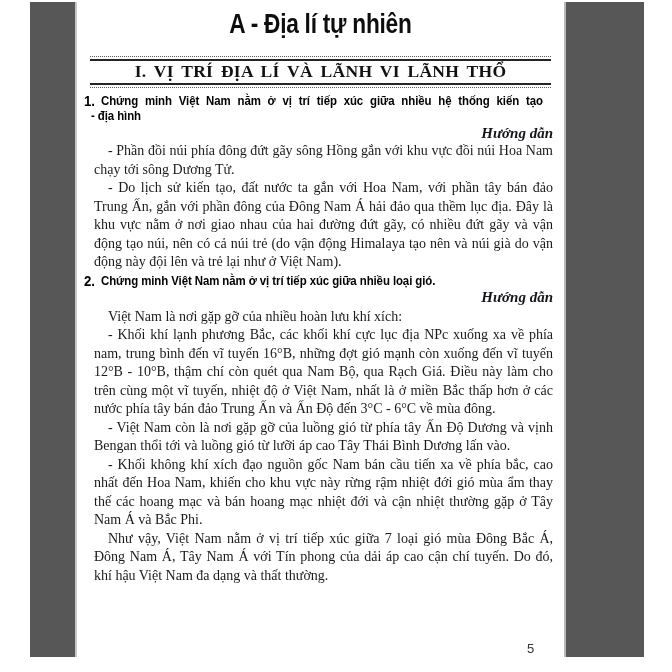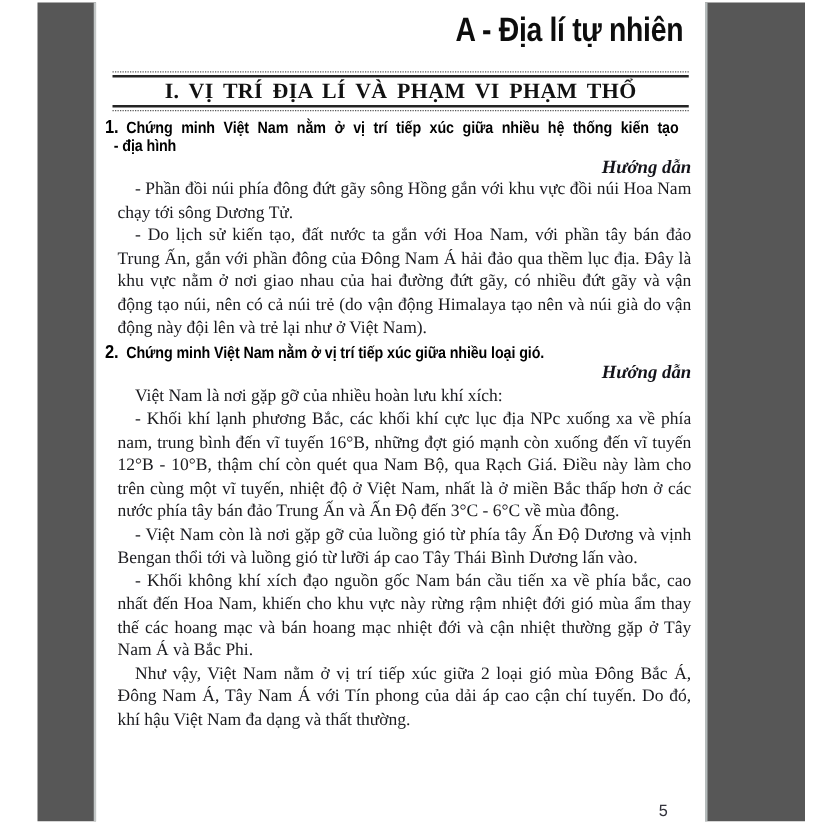--- a/index.html
+++ b/index.html
@@ -3,21 +3,21 @@
 <meta charset="utf-8">
 <style>
   html,body{margin:0;padding:0;background:#ffffff;}
   .canvas{position:relative;width:672px;height:672px;background:#ffffff;overflow:hidden;
           font-family:"Liberation Serif",serif;color:#1a1a1e;}
   .bar{position:absolute;top:2px;height:655px;background:#575757;}
   .bar-left{left:30px;width:45px;border-right:2px solid #c2c6c6;}
   .bar-right{left:564px;width:78px;border-left:2px solid #b5bbbb;}
   .page{position:absolute;left:77px;top:0;width:487px;height:672px;background:#ffffff;}
 
-  .title-wrap{margin-top:9px;text-align:right;line-height:31px;}
+  .title-wrap{margin-top:9px;text-align:center;line-height:31px;}
   .title{display:inline-block;font-family:"Liberation Sans",sans-serif;font-weight:700;
          font-size:27px;color:#0d0d0d;transform:scaleX(0.84);transform-origin:center;
          white-space:nowrap;letter-spacing:-0.3px;}
 
   .section{position:relative;margin:16px 13px 0 13px;border-top:2px solid #242424;
            border-bottom:2px solid #242424;padding:1px 0 2px 0;text-align:center;
            font-family:"Liberation Serif",serif;font-weight:700;font-size:17.5px;
            line-height:19px;letter-spacing:0.3px;word-spacing:3px;color:#111;}
   .section::before{content:"";position:absolute;left:0;right:0;top:-5px;border-top:1px dotted #5a5a5a;}
   .section::after{content:"";position:absolute;left:0;right:0;bottom:-5px;border-bottom:1px dotted #5a5a5a;}
@@ -52,21 +52,21 @@
 <div class="canvas">
   <div class="bar bar-left"></div>
   <div class="bar bar-right"></div>
 
   <div class="page">
 
     <div class="title-wrap">
       <span class="title">A - Địa lí tự nhiên</span>
     </div>
 
-    <div class="section">I. VỊ TRÍ ĐỊA LÍ VÀ PHẠM VI PHẠM THỔ</div>
+    <div class="section">I. VỊ TRÍ ĐỊA LÍ VÀ LÃNH VI LÃNH THỔ</div>
 
     <div class="content">
 
       <div>
         <div class="q-heading">
           <div class="q-l1">
             <span class="q-num">1.</span>
             <span class="q-text justify">Chứng minh Việt Nam nằm ở vị trí tiếp xúc giữa nhiều hệ thống kiến tạo</span>
           </div>
           <div class="q-l2">- địa hình</div>
@@ -86,21 +86,21 @@
           </div>
         </div>
 
         <div class="guide second">Hướng dẫn</div>
 
         <div class="body2">
           <p class="para">Việt Nam là nơi gặp gỡ của nhiều hoàn lưu khí xích:</p>
           <p class="para">- Khối khí lạnh phương Bắc, các khối khí cực lục địa NPc xuống xa về phía nam, trung bình đến vĩ tuyến 16°B, những đợt gió mạnh còn xuống đến vĩ tuyến 12°B - 10°B, thậm chí còn quét qua Nam Bộ, qua Rạch Giá. Điều này làm cho trên cùng một vĩ tuyến, nhiệt độ ở Việt Nam, nhất là ở miền Bắc thấp hơn ở các nước phía tây bán đảo Trung Ấn và Ấn Độ đến 3°C - 6°C về mùa đông.</p>
           <p class="para">- Việt Nam còn là nơi gặp gỡ của luồng gió từ phía tây Ấn Độ Dương và vịnh Bengan thổi tới và luồng gió từ lưỡi áp cao Tây Thái Bình Dương lấn vào.</p>
           <p class="para">- Khối không khí xích đạo nguồn gốc Nam bán cầu tiến xa về phía bắc, cao nhất đến Hoa Nam, khiến cho khu vực này rừng rậm nhiệt đới gió mùa ẩm thay thế các hoang mạc và bán hoang mạc nhiệt đới và cận nhiệt thường gặp ở Tây Nam Á và Bắc Phi.</p>
-          <p class="para">Như vậy, Việt Nam nằm ở vị trí tiếp xúc giữa 2 loại gió mùa Đông Bắc Á, Đông Nam Á, Tây Nam Á với Tín phong của dải áp cao cận chí tuyến. Do đó, khí hậu Việt Nam đa dạng và thất thường.</p>
+          <p class="para">Như vậy, Việt Nam nằm ở vị trí tiếp xúc giữa 7 loại gió mùa Đông Bắc Á, Đông Nam Á, Tây Nam Á với Tín phong của dải áp cao cận chí tuyến. Do đó, khí hậu Việt Nam đa dạng và thất thường.</p>
         </div>
       </div>
 
     </div>
 
     <div class="page-num">5</div>
   </div>
 </div>
 
 </body></html>

